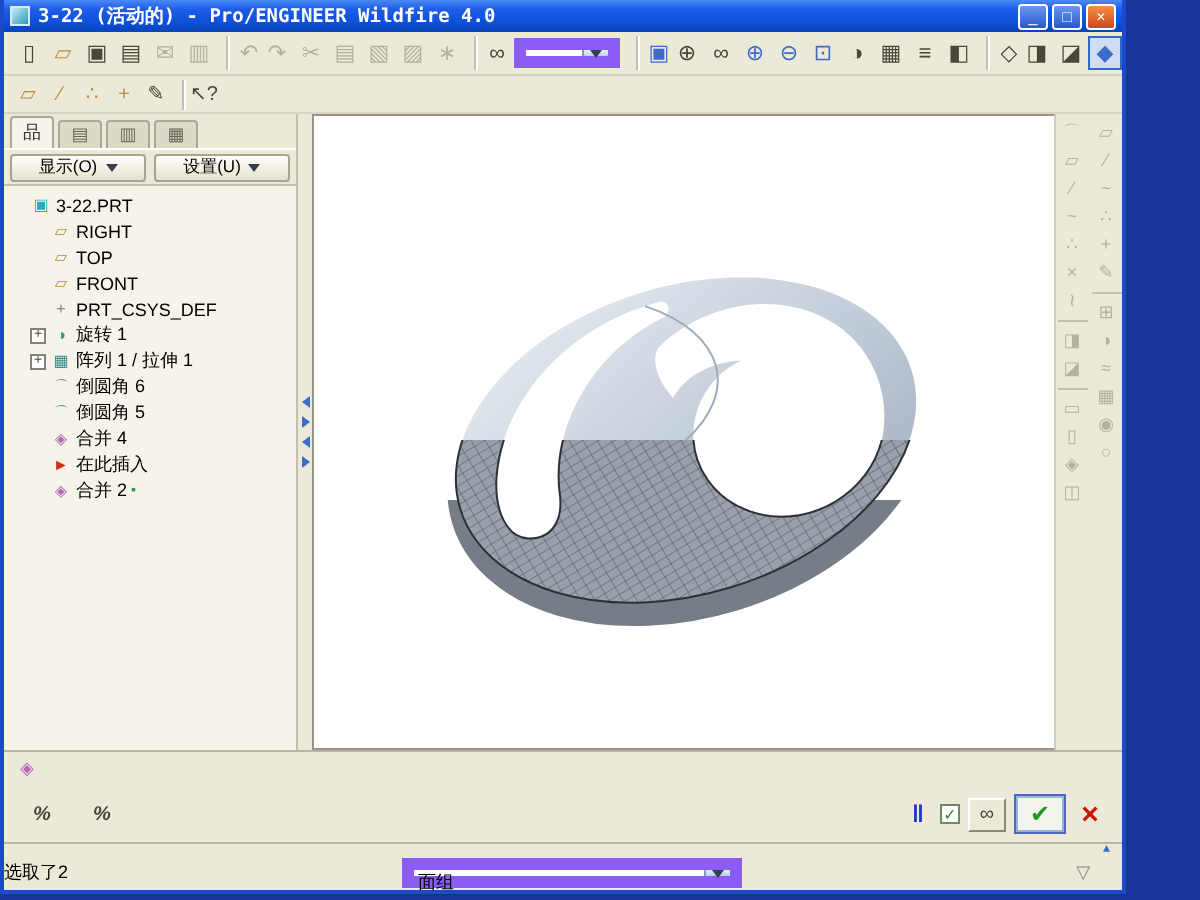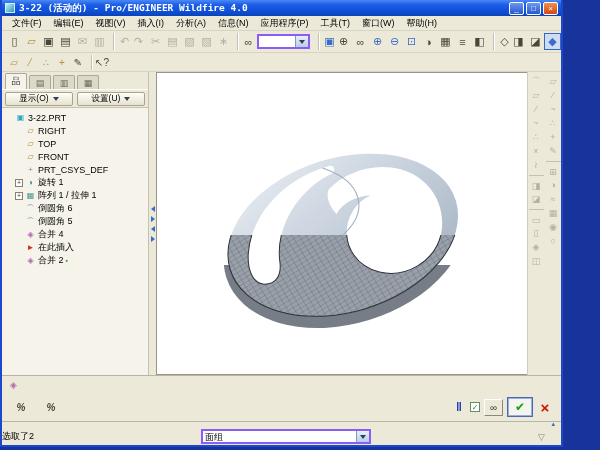--- a/index.html
+++ b/index.html
@@ -32,21 +32,21 @@
   .tgroup { display: flex; align-items: center; }
   .tbtn { width: 17px; height: 17px; display: flex; align-items: center; justify-content: center;
           font-size: 11px; color: #5a5648; flex: none; }
   .tb2 .tbtn { width: 16px; height: 15px; font-size: 10px; }
   .dis { color: #b4b0a2; }
   .c-tan { color: #b8913f; }
   .c-blue { color: #3c6cc8; }
   .c-dark { color: #4a463a; }
   .gsep { border-left: 1px solid #c5c1b2; margin-left: 5px; padding-left: 5px; box-shadow: inset 1px 0 #fff; }
   .tbtn.active { border: 1px solid #316ac5; background: #cfdcf4; }
-  .combo { display: flex; width: 72px; height: 15px; border: 2px solid #8b5cf6; background: #fff; margin: 0 3px; }
+  .combo { display: flex; width: 72px; height: 15px; border: 6px solid #8b5cf6; background: #fff; margin: 0 3px; }
   .combo .cfield { flex: 1; font-size: 9px; padding: 0 2px; }
   .cbtn { width: 13px; border-left: 1px solid #7f9db9; background: linear-gradient(#e8f0fc, #b8ccec);
           display: flex; align-items: center; justify-content: center; }
   .car { width: 0; height: 0; border-left: 3px solid transparent; border-right: 3px solid transparent;
          border-top: 4px solid #33404f; }
   
   .main { flex: 1; display: flex; min-height: 0; }
   .nav { width: 146px; flex: none; display: flex; flex-direction: column; background: #ece9d8; }
   .ntabs { height: 17px; flex: none; display: flex; align-items: flex-end; gap: 2px; padding-left: 3px; }
   .ntab { width: 22px; height: 14px; border: 1px solid #aca899; border-bottom: none;
@@ -124,33 +124,20 @@
     <div class="tbar">
       <span class="ticon"></span>
       <span class="ttext">3-22 (活动的) - Pro/ENGINEER Wildfire 4.0</span>
       <span class="wbtns">
         <span class="wb">_</span>
         <span class="wb">□</span>
         <span class="wb close">×</span>
       </span>
     </div>
 
-    <div class="mbar">
-
-    <span class="mitem">文件(F)</span>
-        <span class="mitem">编辑(E)</span>
-        <span class="mitem">视图(V)</span>
-        <span class="mitem">插入(I)</span>
-        <span class="mitem">分析(A)</span>
-        <span class="mitem">信息(N)</span>
-        <span class="mitem">应用程序(P)</span>
-        <span class="mitem">工具(T)</span>
-        <span class="mitem">窗口(W)</span>
-        <span class="mitem">帮助(H)</span>
-      </div>
 
     <div class="tb1">
       <div class="tgroup">
 
       <span class="tbtn c-dark">
             <span>▯</span>
           </span>
           <span class="tbtn c-tan">
             <span>▱</span>
           </span>

